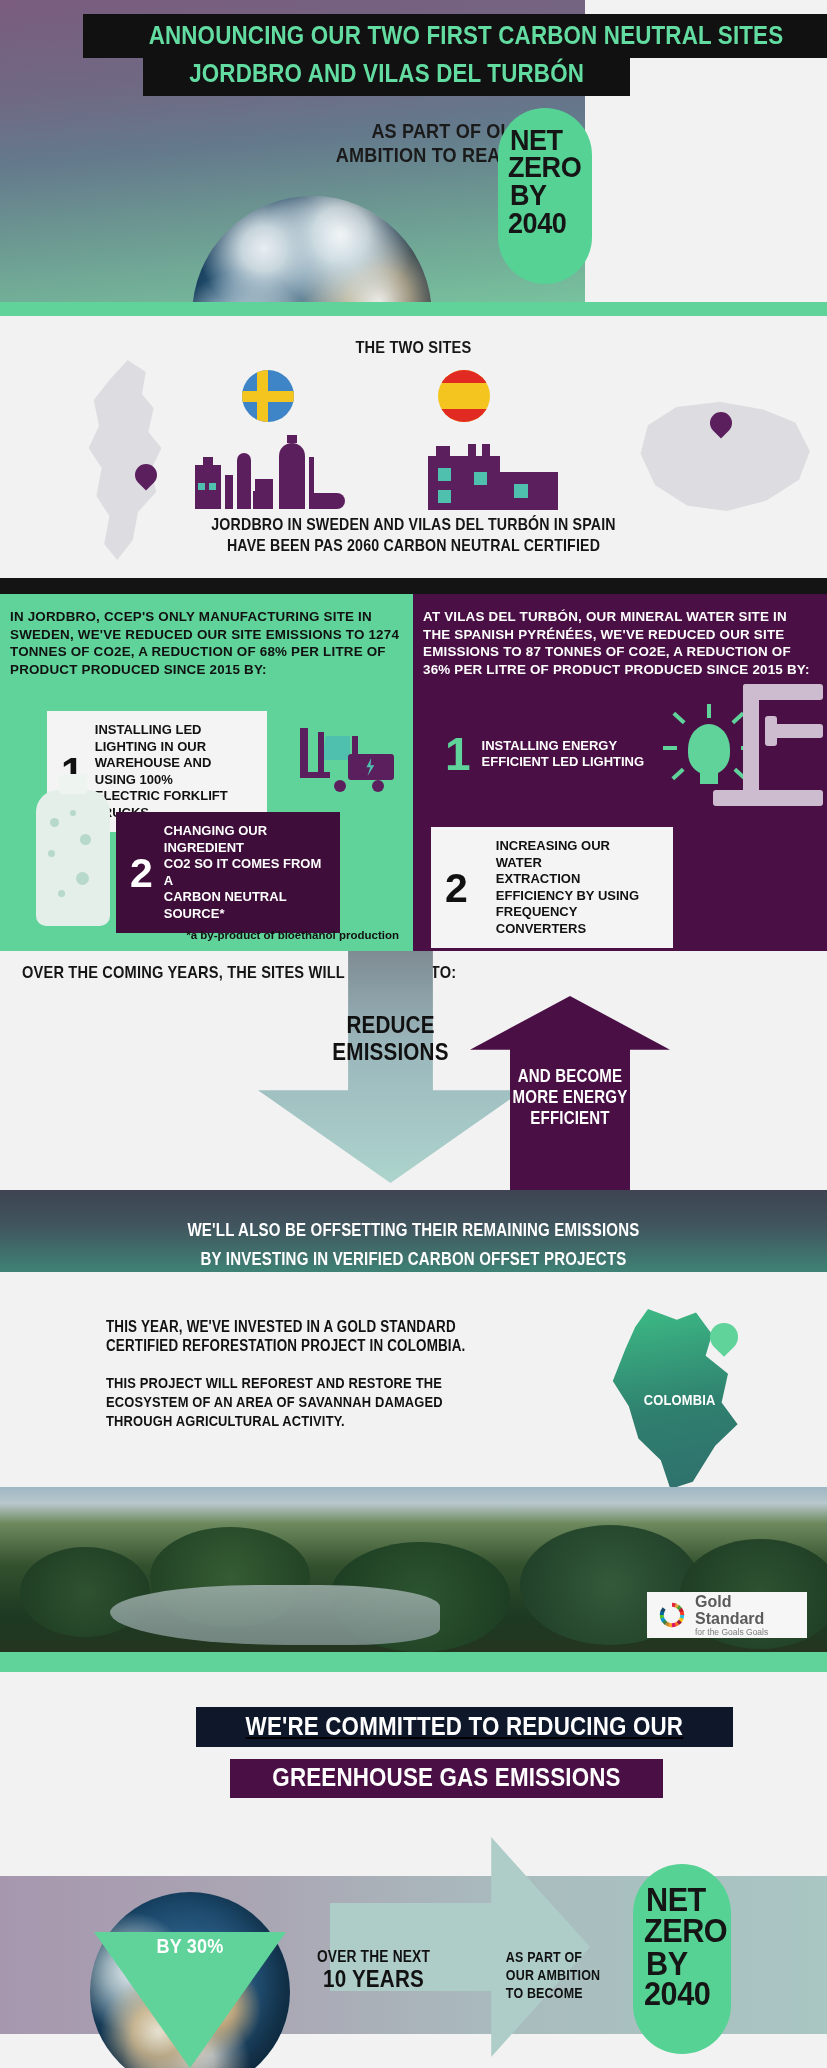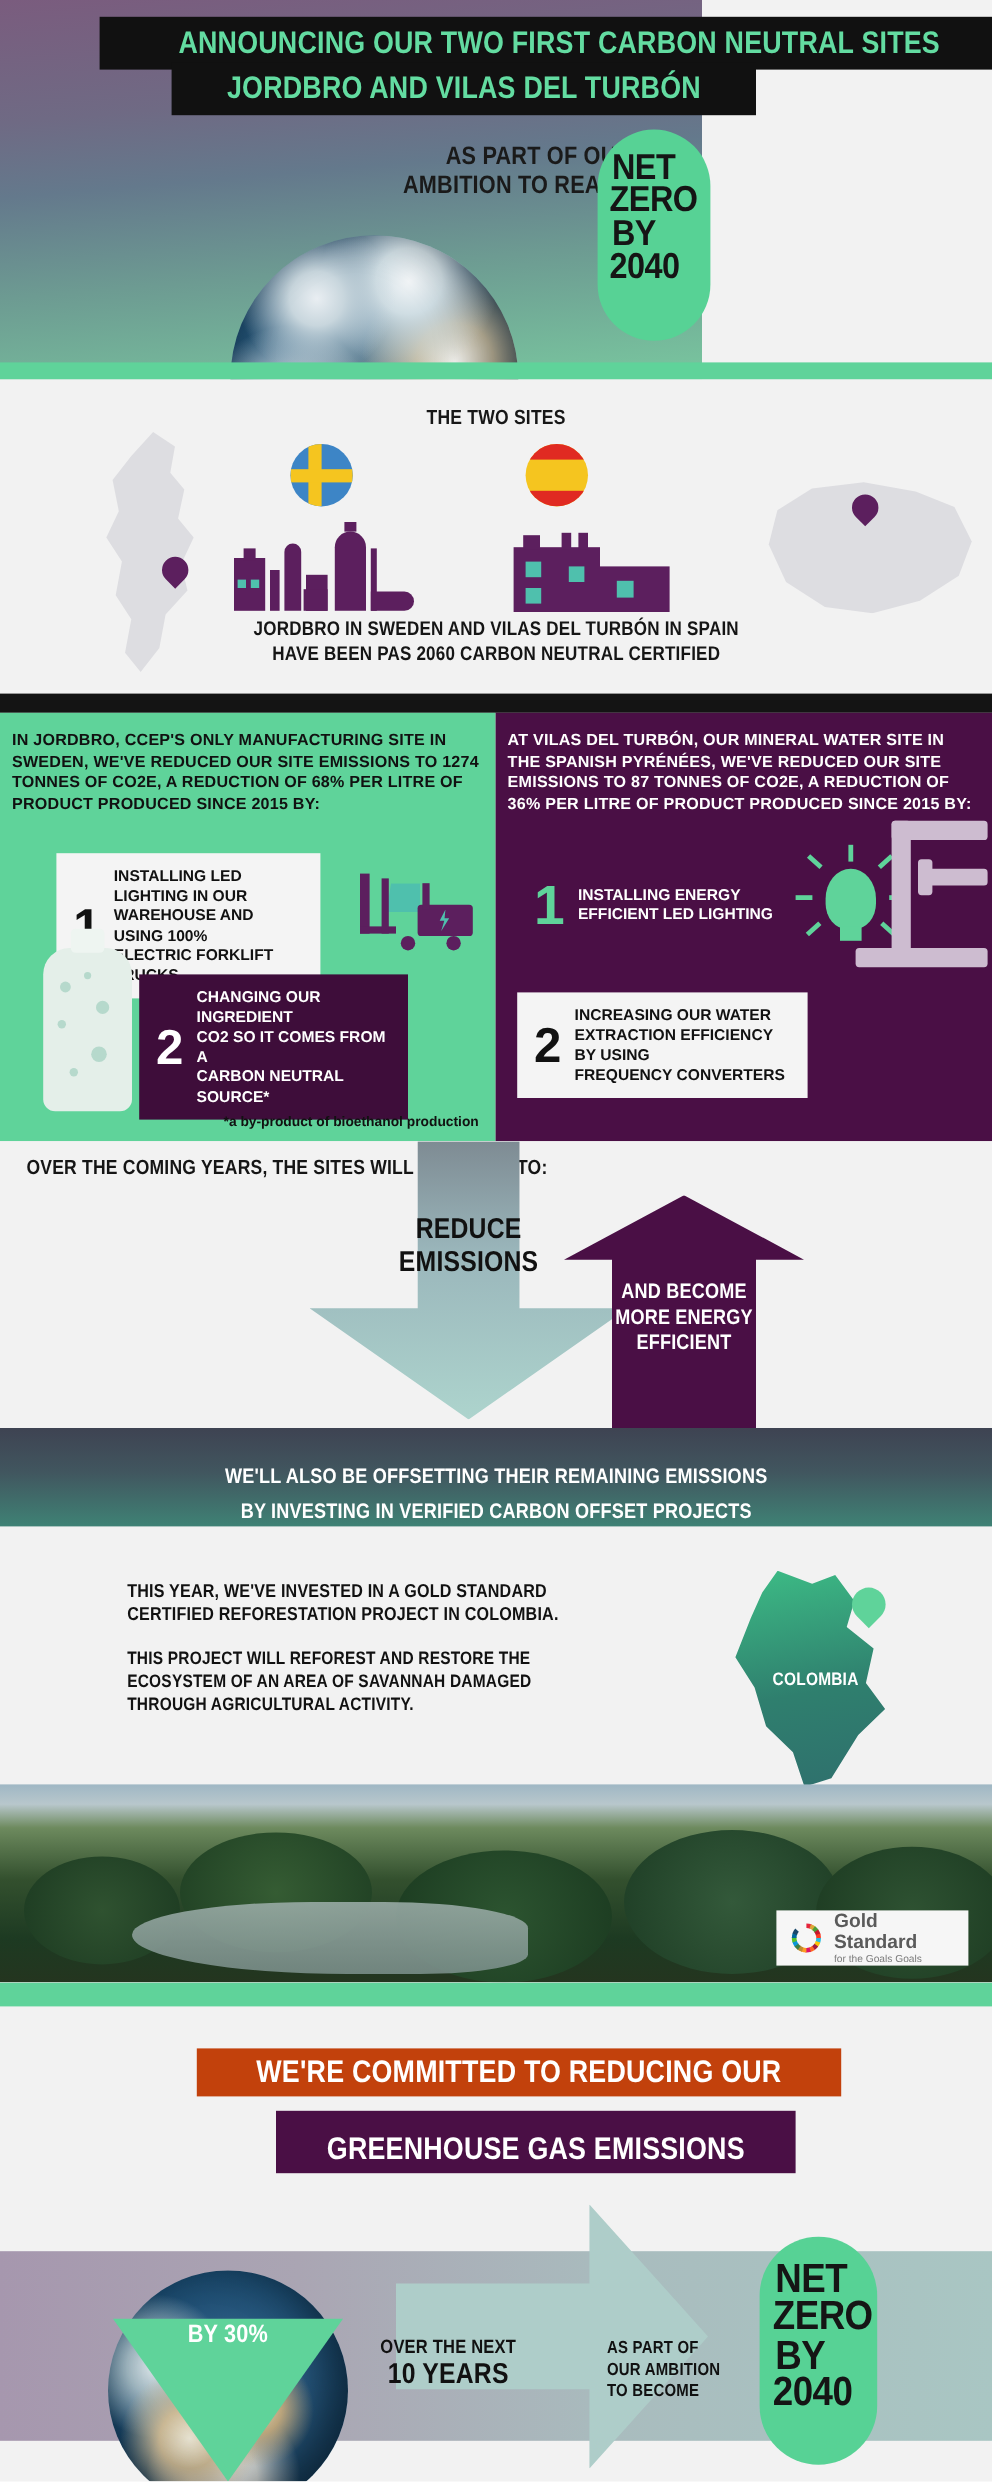--- a/index.html
+++ b/index.html
@@ -167,21 +167,21 @@
   .item .txt { font-size:13px; line-height:16.5px; font-weight:bold;
     font-family:"Liberation Sans Narrow","Liberation Sans",sans-serif; white-space:pre-line; }
 
   .g-item1 { left:47px; top:117px; width:220px; background:#f4f4f4; }
   .g-item1 .num { color:#111; } .g-item1 .txt { color:#111; }
   .g-item2 { left:116px; top:218px; width:224px; background:#3e0d3a; }
   .g-item2 .num { color:#fff; } .g-item2 .txt { color:#fff; }
   .p-item1 { left:18px; top:130px; width:230px; background:transparent; }
   .p-item1 .num { color:#5fd39a; font-size:46px; } .p-item1 .txt { color:#fff; }
   .p-item2 { left:18px; top:233px; width:242px; background:#f4f4f4; }
-  .p-item2 .num { color:#111; } .p-item2 .txt { color:#111; }
+  .p-item2 .num { color:#111; } .p-item2 .txt { color:#111;margin-left:17px; }
 
   .footnote { position:absolute; left:0; right:14px; top:331px; text-align:right; }
   .footnote span { font-size:11.5px; color:#111;
     font-family:"Liberation Sans Narrow","Liberation Sans",sans-serif; font-weight:bold; }
 
   
   .forklift { position:absolute; left:300px; top:130px; width:104px; height:70px; }
   
   .bottle {
     position:absolute; left:36px; top:196px; width:74px; height:136px;
@@ -283,22 +283,22 @@
     font-family:"Liberation Sans","DejaVu Sans",sans-serif; }
   .gs-sub { font-size:8.5px; color:#7b7b7b;
     font-family:"Liberation Sans","DejaVu Sans",sans-serif; }
 
   
   .footer {
     position:absolute; left:0; top:1652px; width:827px; height:416px;
     background:#f2f2f2; overflow:hidden;
   }
   .foot-strip { position:absolute; left:0; top:0; width:827px; height:20px; background:#5fd39a; }
-  .foot-t1 { position:absolute; left:164px; top:55px; background:#c2410c; padding:4px 14px 6px; }
-  .foot-t2 { position:absolute; left:230px; top:107px; background:#4a0f45; padding:16px 14px 6px; }
+  .foot-t1 { position:absolute; left:196px; top:55px; background:#0f172a; padding:4px 14px 6px;text-decoration:underline; }
+  .foot-t2 { position:absolute; left:230px; top:107px; background:#4a0f45; padding:3px 14px 6px; }
   .foot-t1 .cond, .foot-t2 .cond { font-size:26px; line-height:30px; color:#ffffff; display:block; }
 
   .foot-bg {
     position:absolute; left:0; top:224px; width:827px; height:158px;
     background:linear-gradient(90deg,#a697ae 0%, #aaa5b3 30%, #a9bcbe 62%, #a9c6c3 100%);
   }
   .foot-arrow {
     position:absolute; left:330px; top:185px; width:260px; height:220px;
     background:#aecdc9;
     clip-path: polygon(0% 30%, 62% 30%, 62% 0%, 100% 50%, 62% 100%, 62% 70%, 0% 70%);

